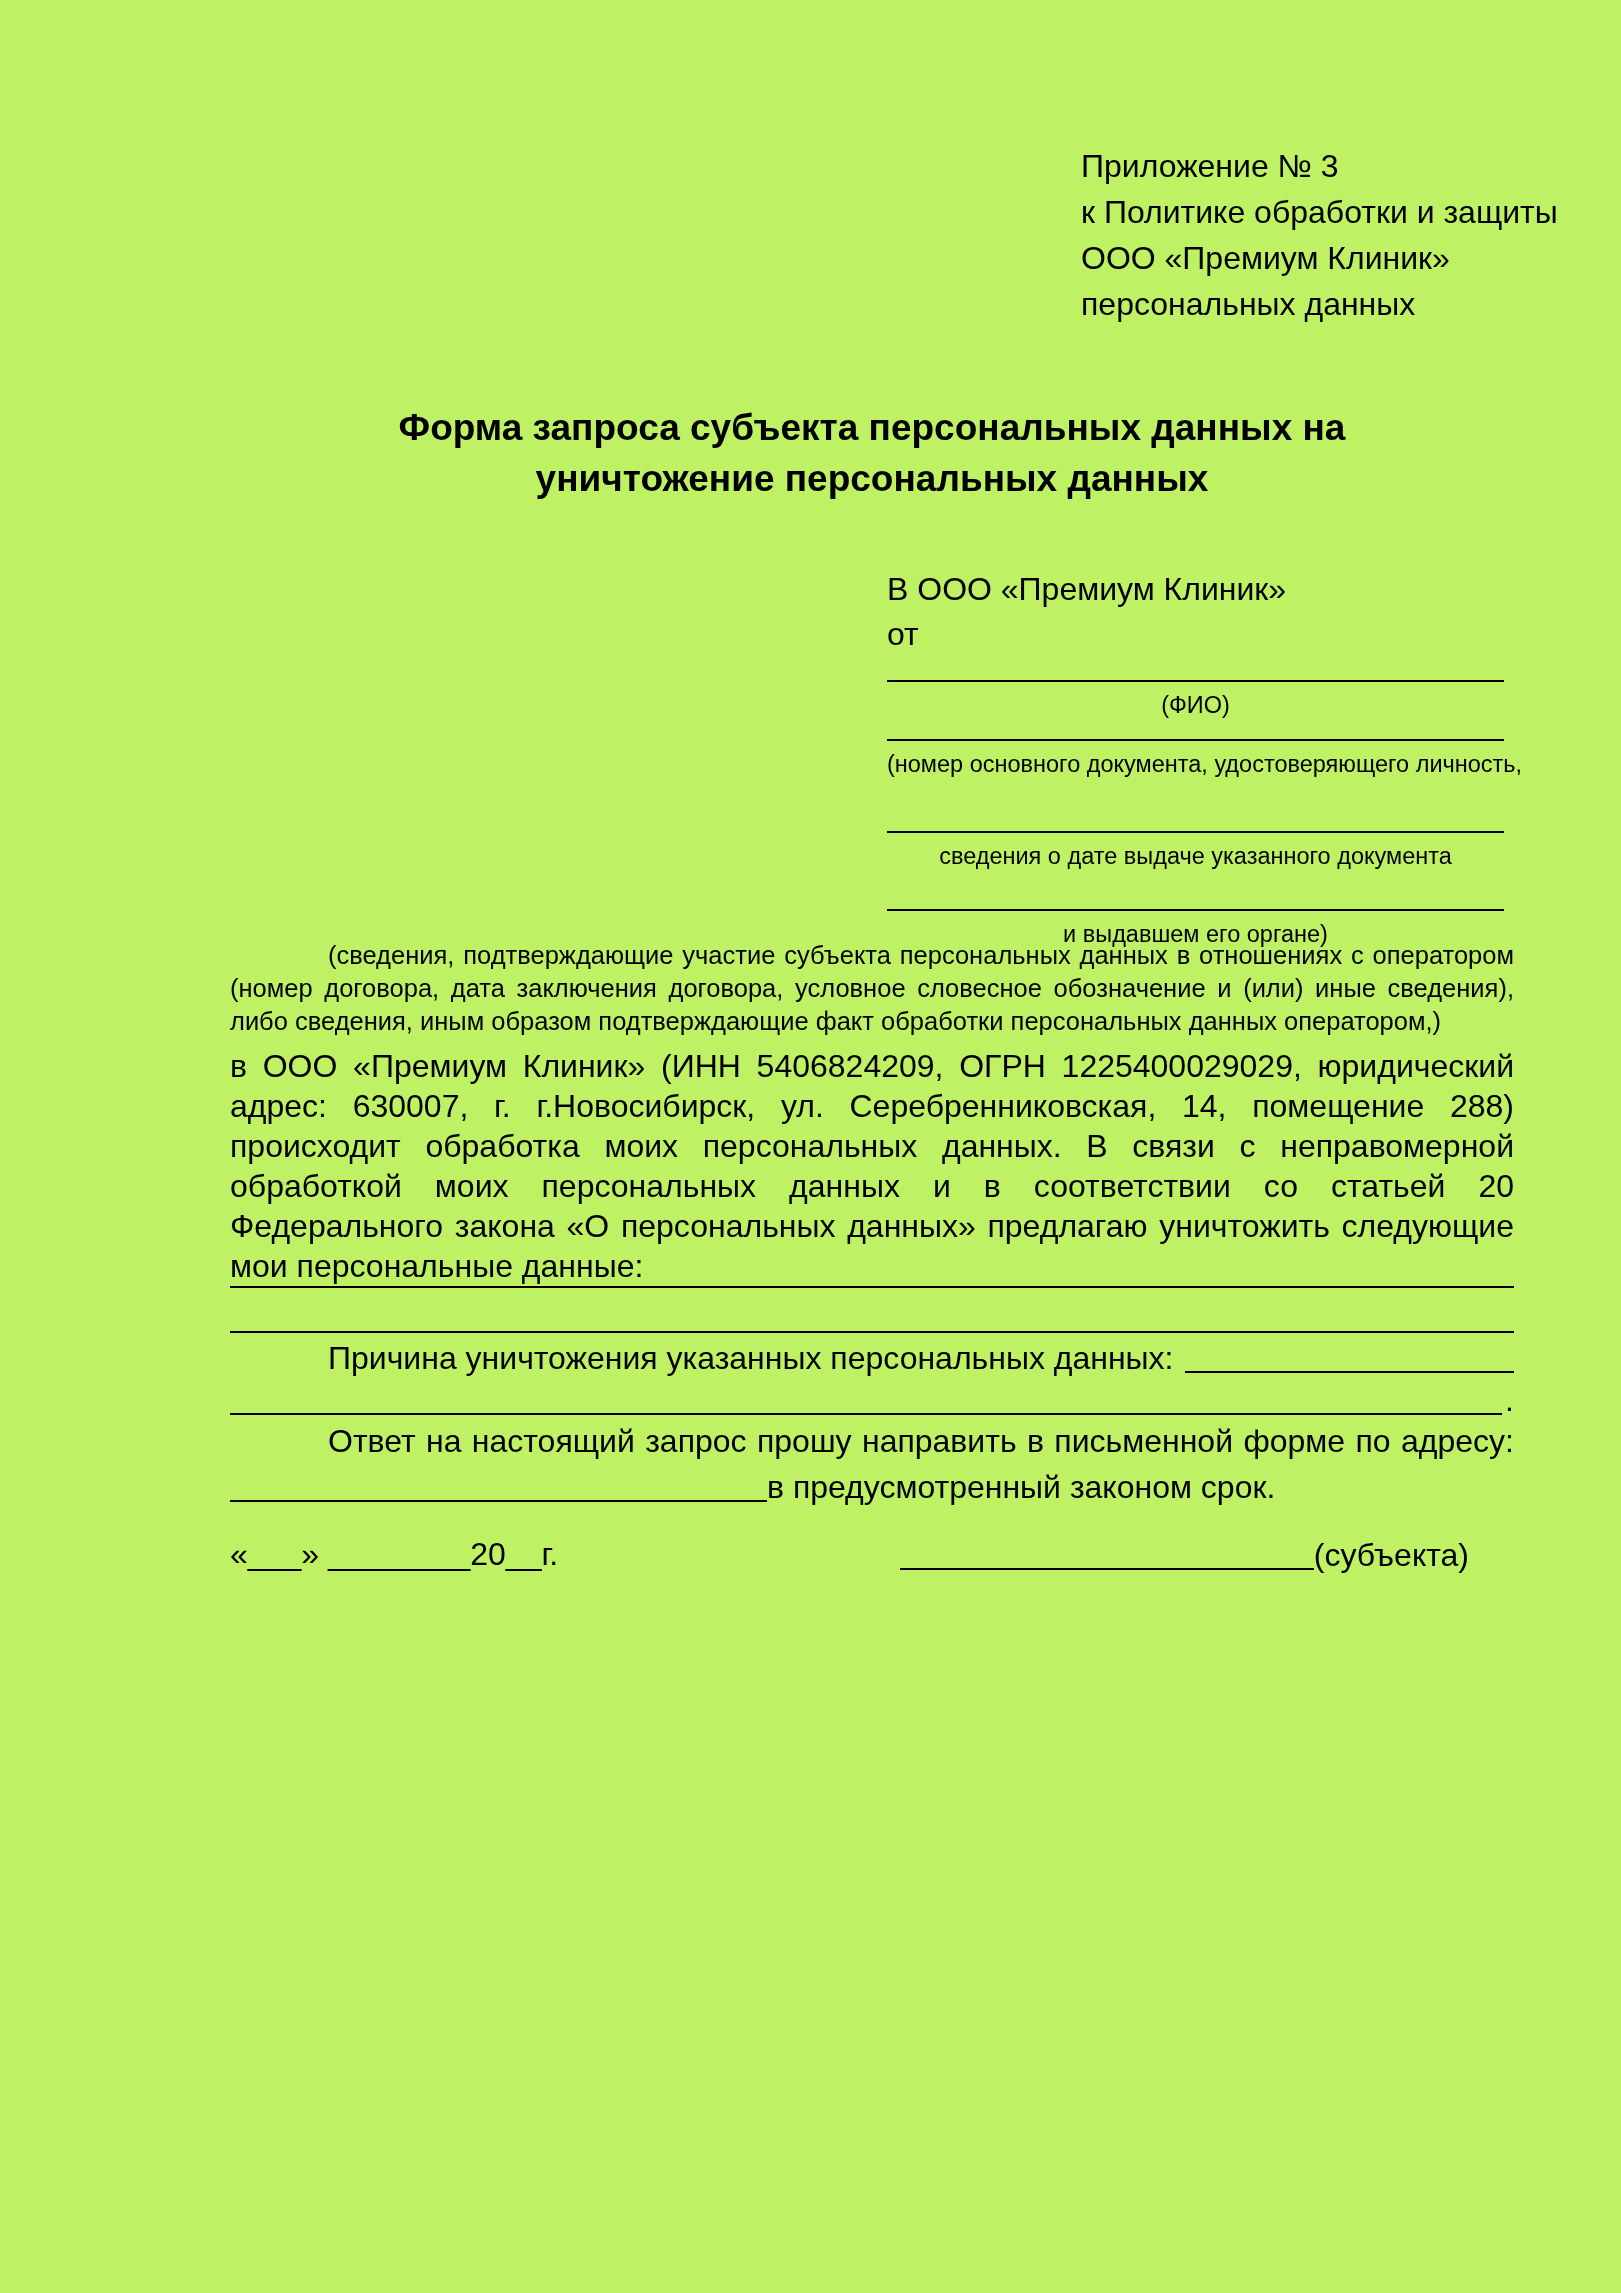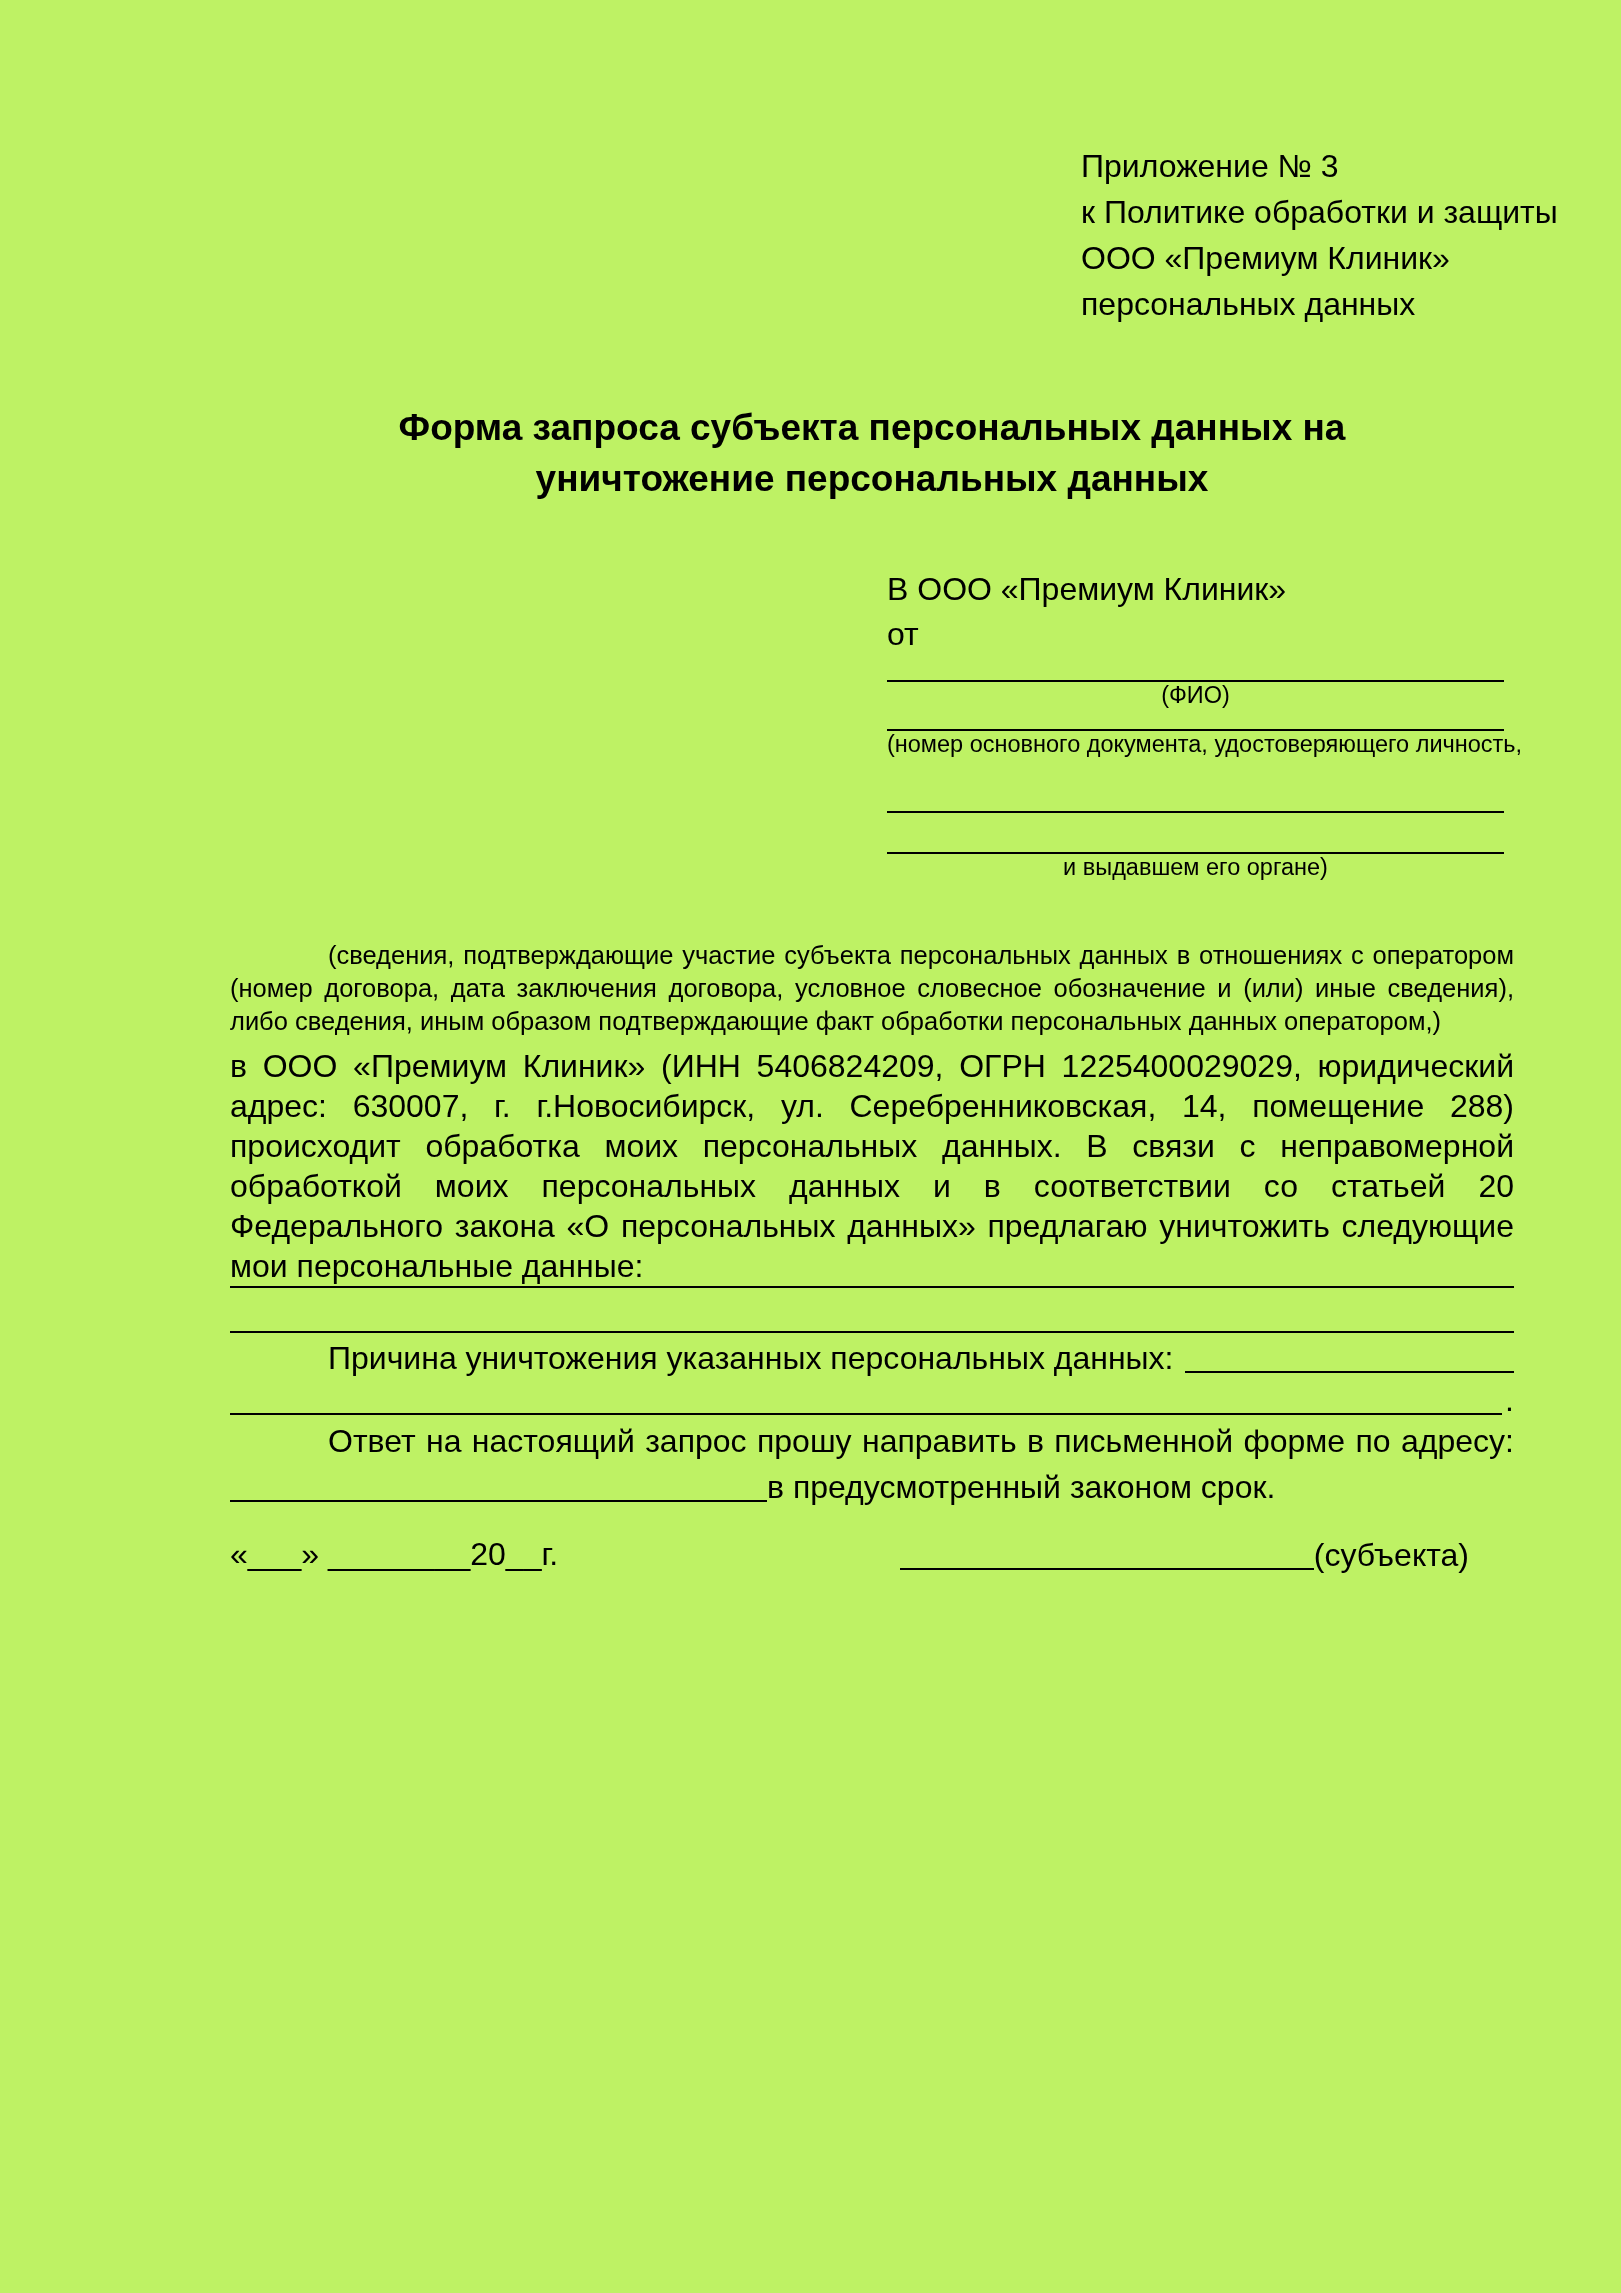--- a/index.html
+++ b/index.html
@@ -48,21 +48,21 @@
     width: 617px;
     line-height: 43px;
   }
   .r-from { margin-top: 2px; }
   .fline {
     border-bottom: 2.9px solid #000000;
   }
   .fcap {
     font-size: 23.5px;
     line-height: 27.4px;
-    padding-top: 0;
+    padding-top: 10px;
     text-align: center;
     white-space: nowrap;
   }
   .field.f1 .fline { height: 23.5px; }
   .field.f2 .fline { height: 19.6px; }
   .field.f3 .fline { height: 53px; }
   .field.f4 .fline { height: 39px; }
   
   .body1 {
     position: absolute;
@@ -199,20 +199,21 @@
       <div class="fcap">(ФИО)</div>
     </div>
 
     <div class="field f2">
       <div class="fline"></div>
       <div class="fcap">(номер основного документа, удостоверяющего личность,</div>
     </div>
 
     <div class="field f3">
       <div class="fline"></div>
+      <div class="fcap">сведения о дате выдаче указанного документа</div>
     </div>
 
     <div class="field f4">
       <div class="fline"></div>
       <div class="fcap">и выдавшем его органе)</div>
     </div>
   </div>
 
   <div class="body1">
     <p class="note">(сведения, подтверждающие участие субъекта персональных данных в отношениях с оператором (номер договора, дата заключения договора, условное словесное обозначение и (или) иные сведения), либо сведения, иным образом подтверждающие факт обработки персональных данных оператором,)</p>

